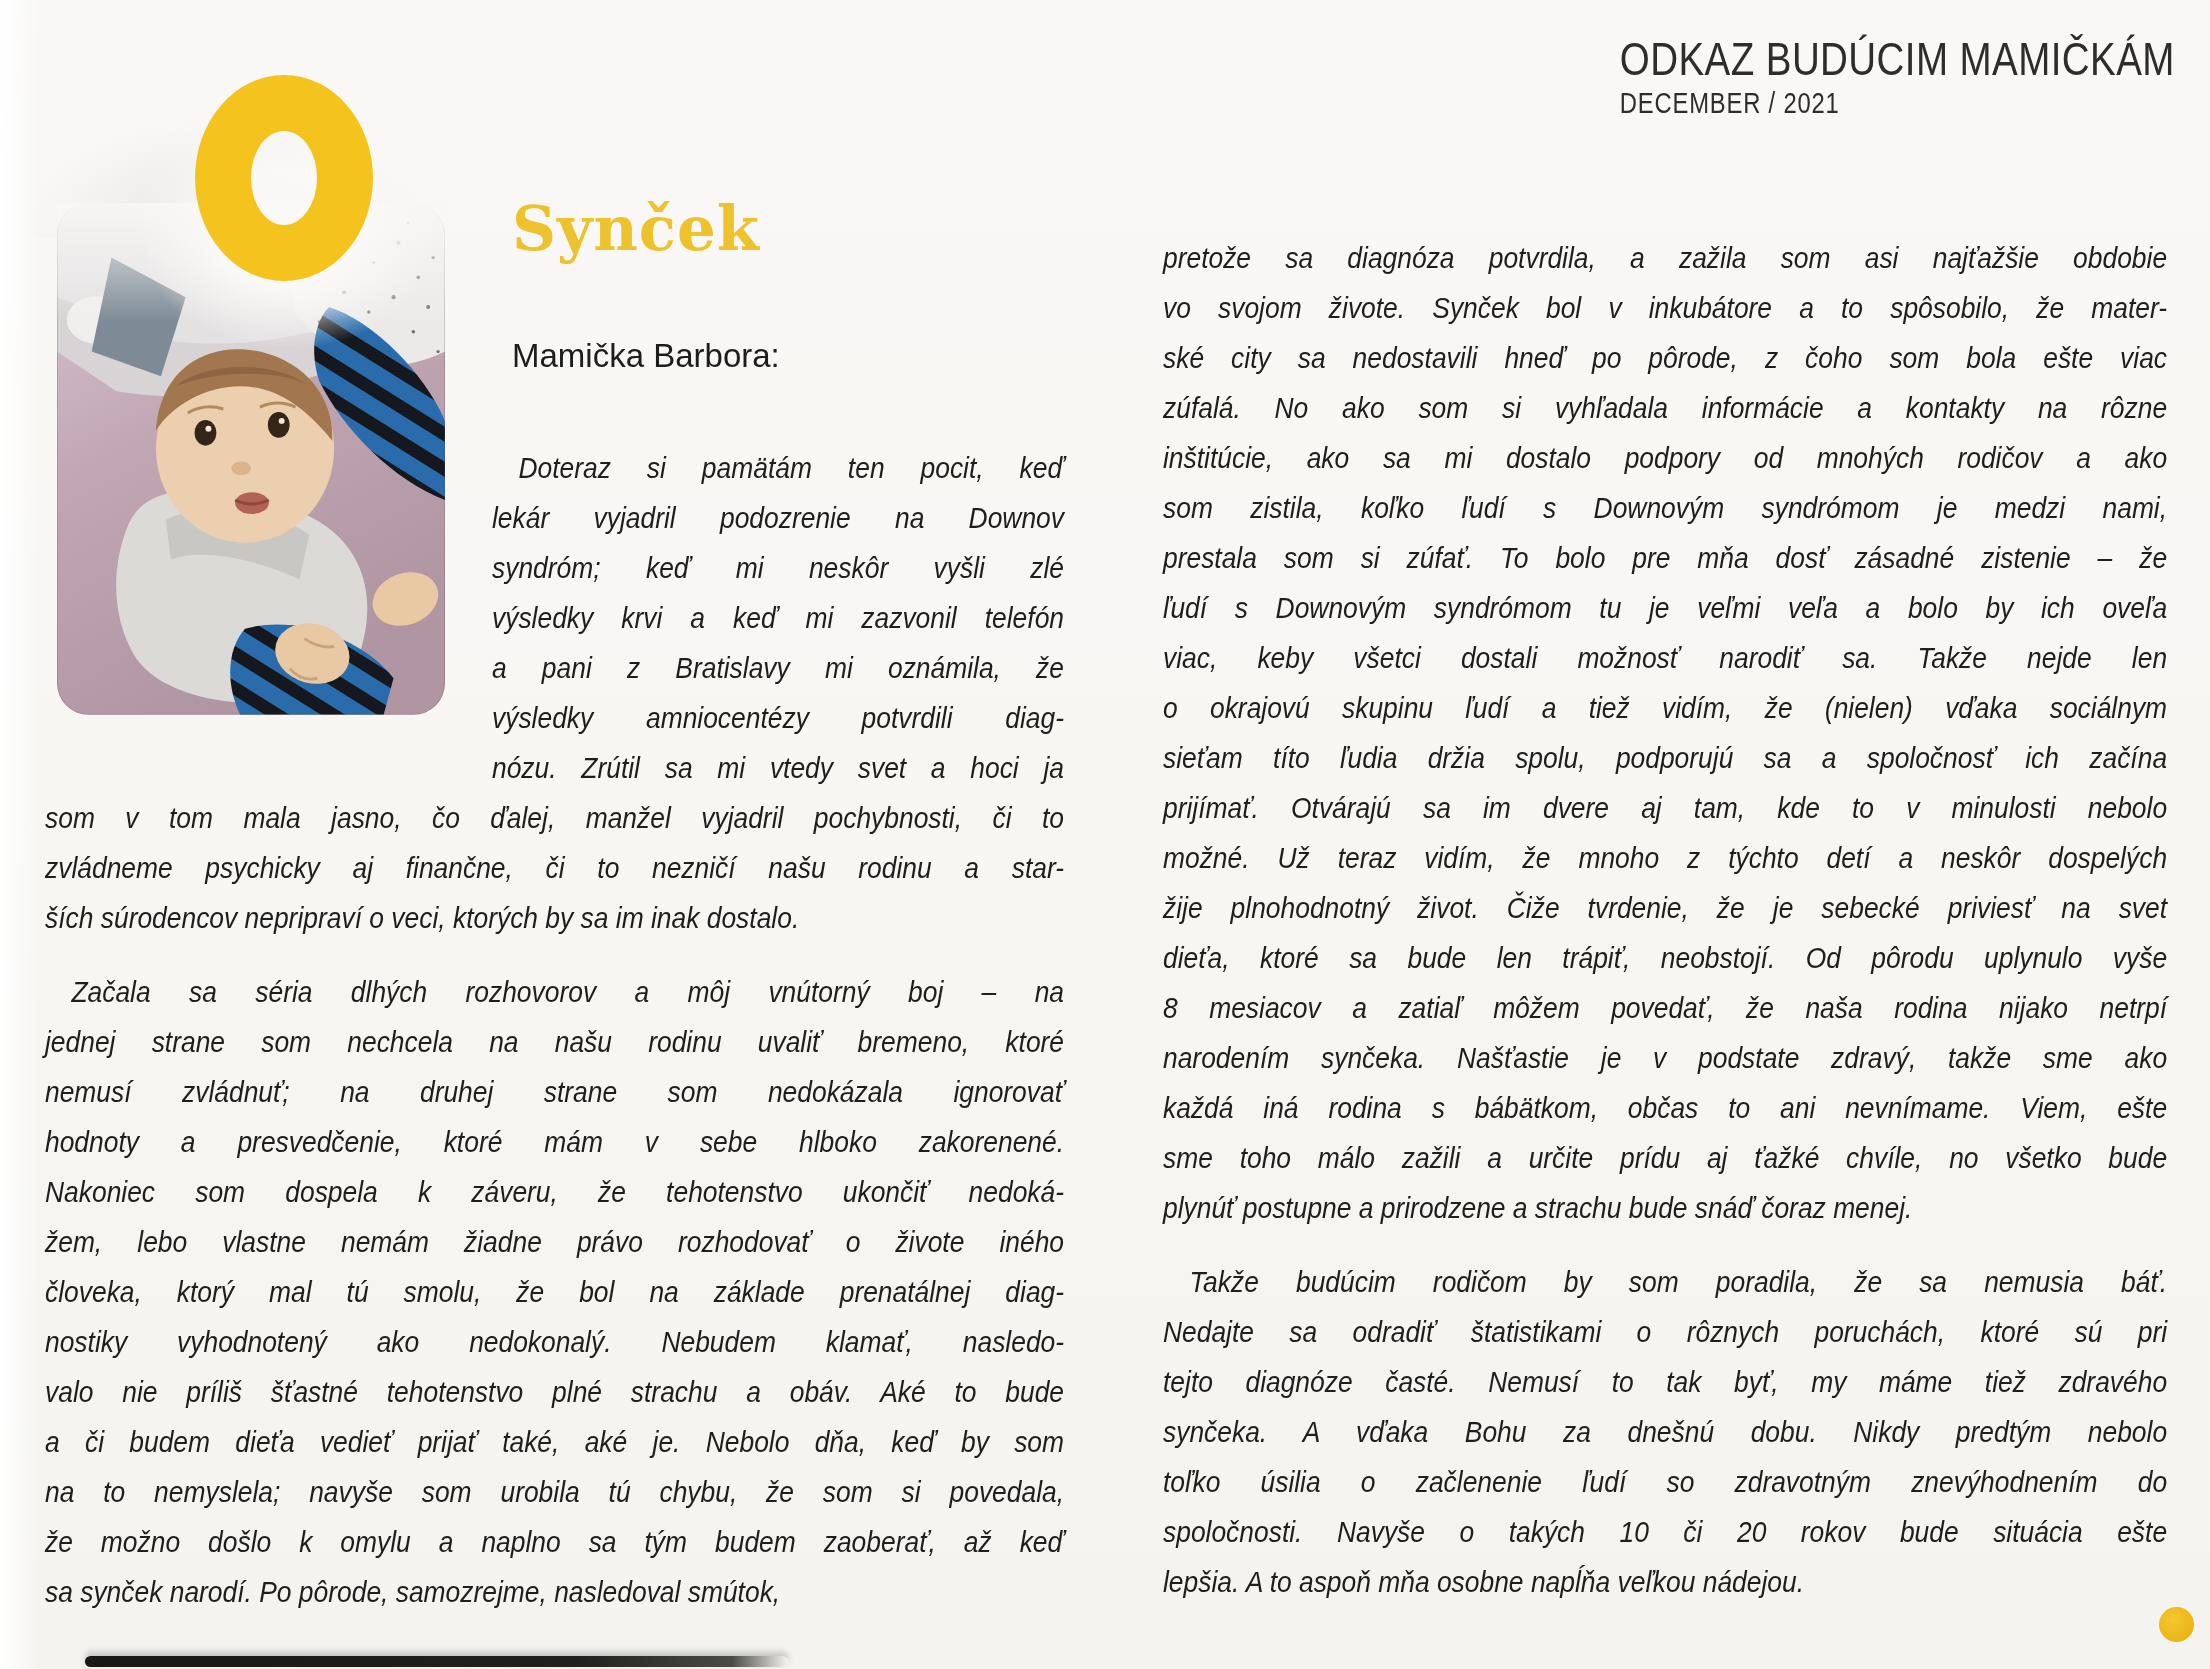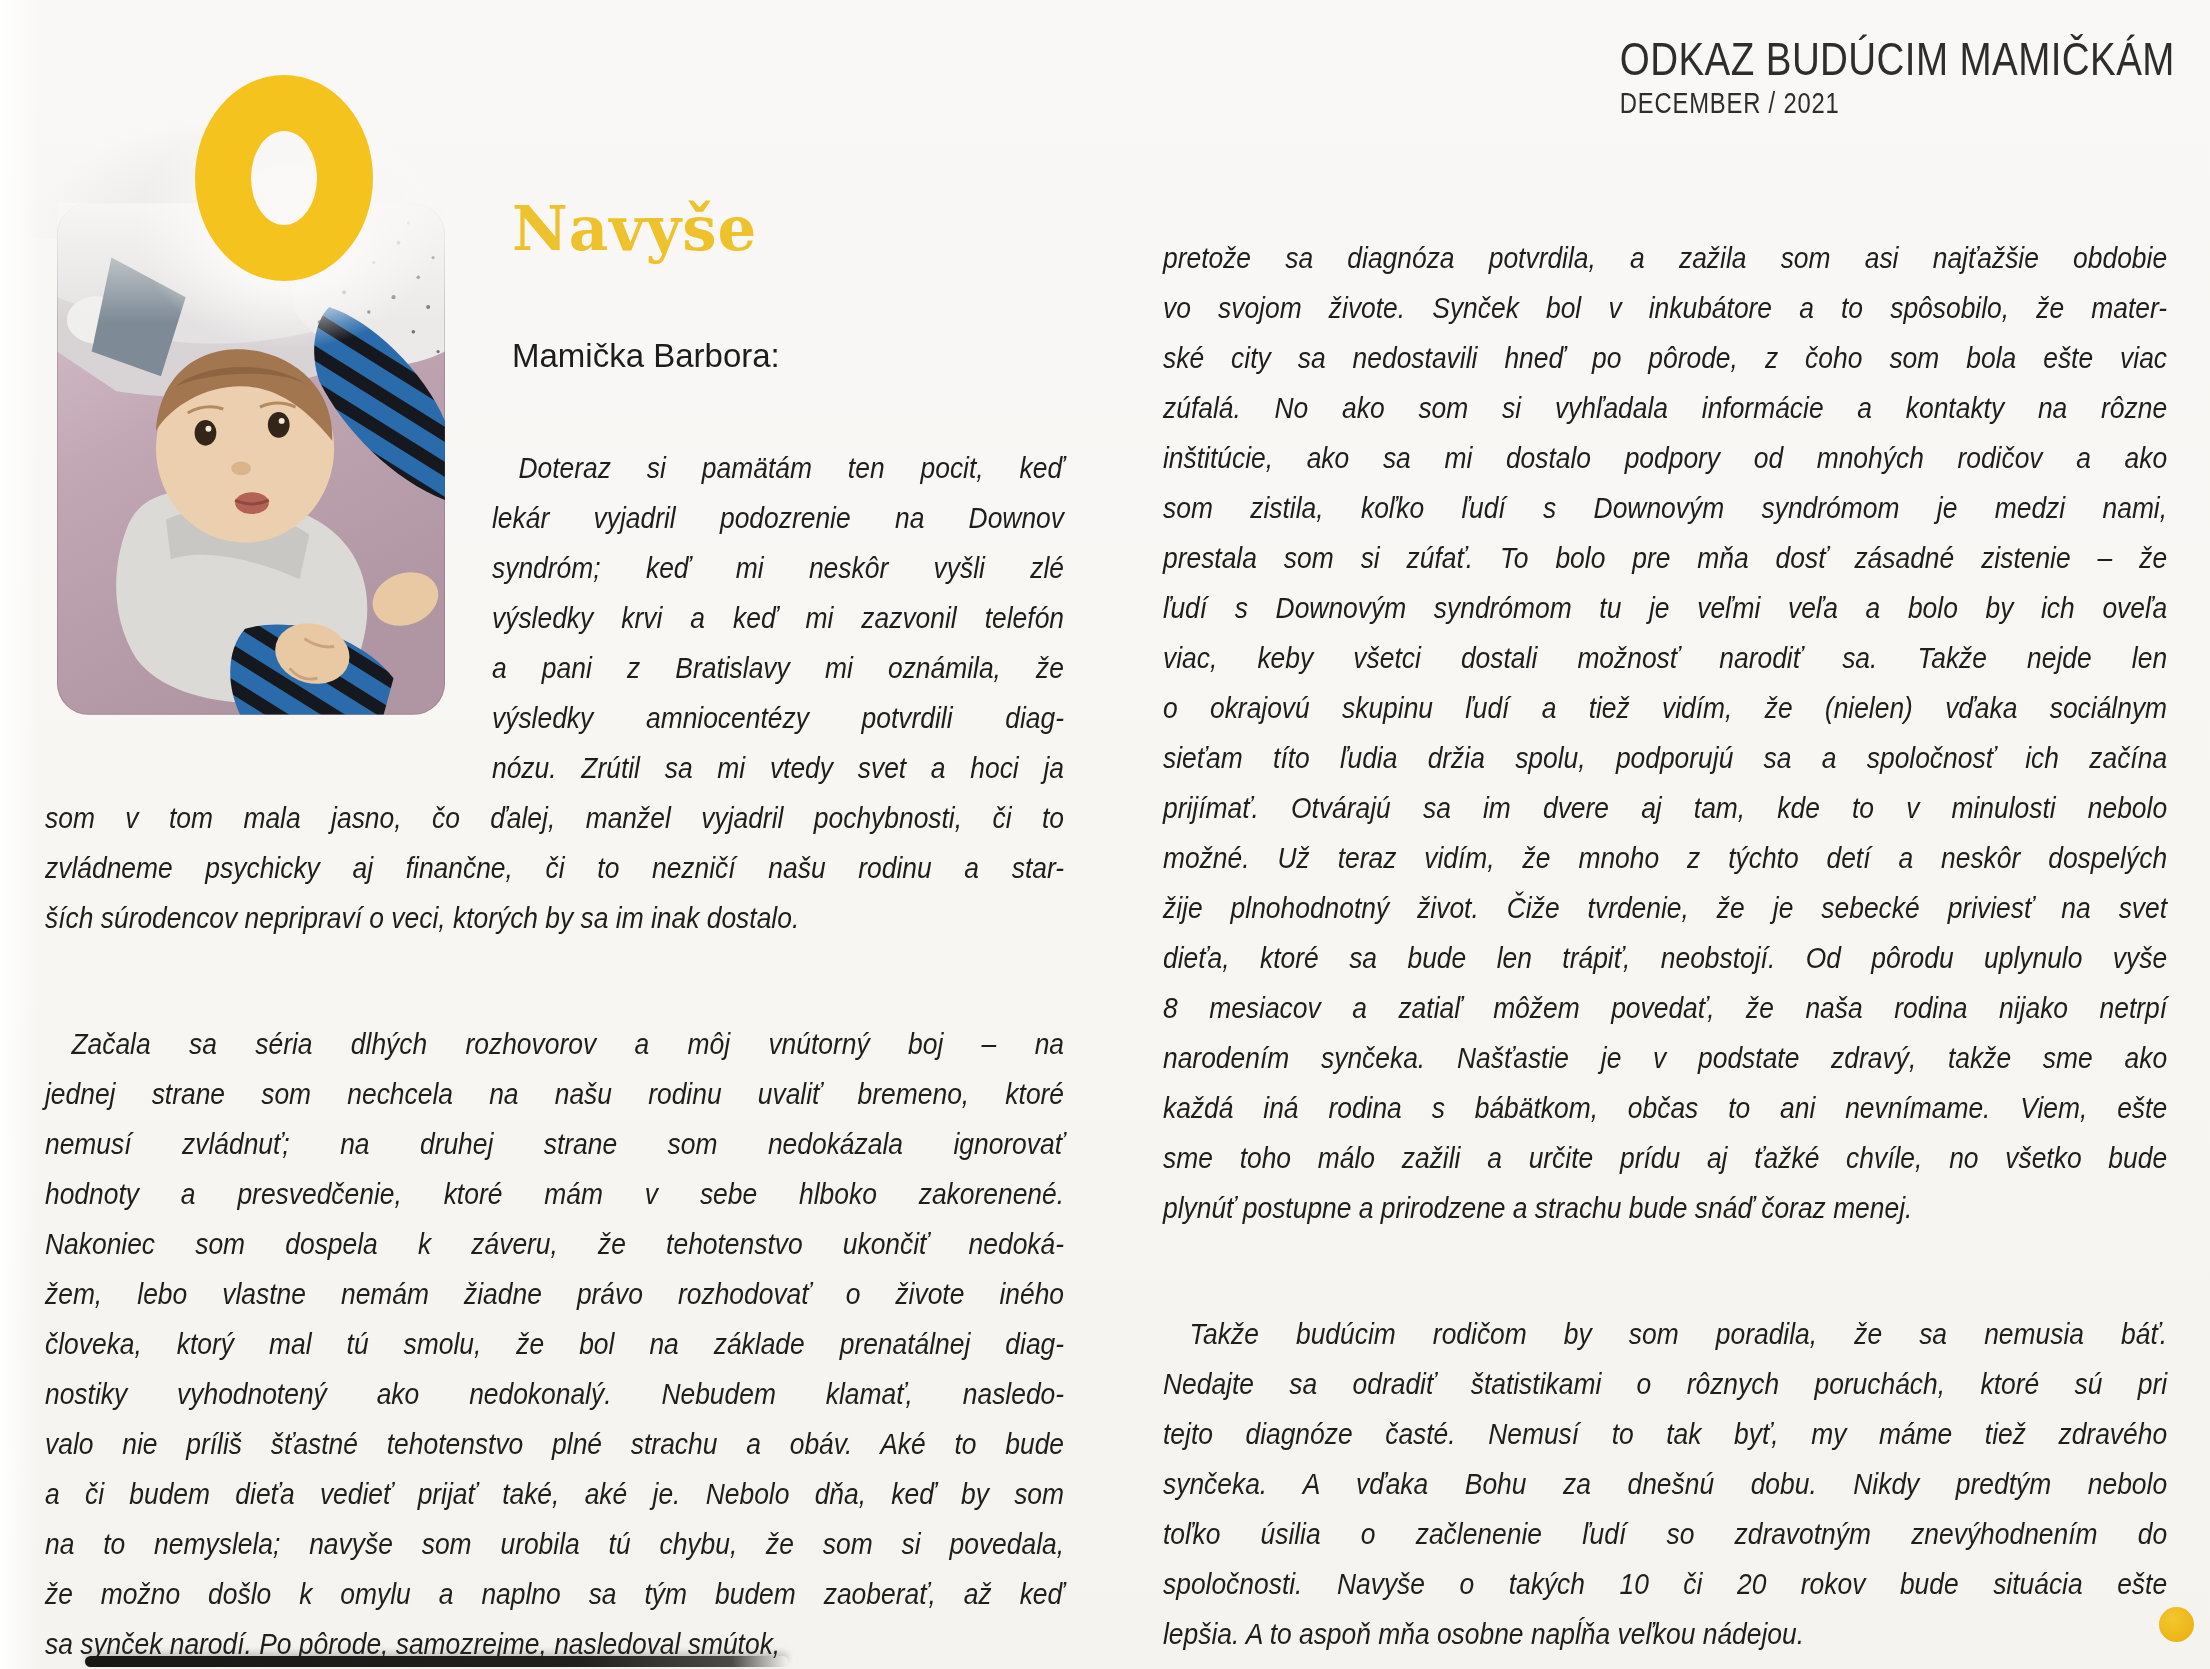--- a/index.html
+++ b/index.html
@@ -36,21 +36,21 @@
   
   .article-title{position:absolute;left:512px;top:198px;
     font-family:"DejaVu Serif","Liberation Serif",serif;font-weight:700;
     font-size:61px;line-height:1;color:#eec22c;letter-spacing:1px;}
   .byline{position:absolute;left:512px;top:337px;font-size:33px;color:#1d1d1b;text-align:center;}
 
   
   .col{position:absolute;}
   .col-left{left:45px;top:443px;width:1020px;}
   .col-right{left:1163px;top:233px;width:1005px;}
-  .para + .para{margin-top:76px;}
+  .para + .para{margin-top:24px;}
   .ln{
     font-style:italic;font-size:30px;line-height:50px;height:50px;color:#1e1e1c;
     text-align:justify;text-align-last:justify;
     transform:scaleX(.88);transform-origin:0 0;
   }
   .col-left .ln{width:1158px;}
   .col-right .ln{width:1141px;}
   .col-left .ln.narrow{margin-left:447px;width:650px;}
   .ln.indent{text-indent:30px;}
   .ln.last{text-align-last:left;}
@@ -147,21 +147,21 @@
       <path d="M180,300 q17,8 34,0" stroke="#8e4a3f" stroke-width="3" fill="none"></path>
 
       <rect width="392" height="517" fill="none" stroke="rgba(90,80,85,0.25)" stroke-width="2" rx="32"></rect>
     </g>
   </svg>
 </div>
 <div class="photo-topfade"></div>
 <div class="o-halo"></div>
 <div class="o-ring"></div>
 
-<div class="article-title">Navyše</div>
+<div class="article-title">Synček</div>
 <div class="byline">Mamička Barbora:</div>
 
 <div class="col col-left" id="col-left">
     <div class="para">
       <div class="ln narrow indent">Doteraz si pamätám ten pocit, keď</div>
       <div class="ln narrow">lekár vyjadril podozrenie na Downov</div>
       <div class="ln narrow">syndróm; keď mi neskôr vyšli zlé</div>
       <div class="ln narrow">výsledky krvi a keď mi zazvonil telefón</div>
       <div class="ln narrow">a pani z Bratislavy mi oznámila, že</div>
       <div class="ln narrow">výsledky amniocentézy potvrdili diag-</div>

